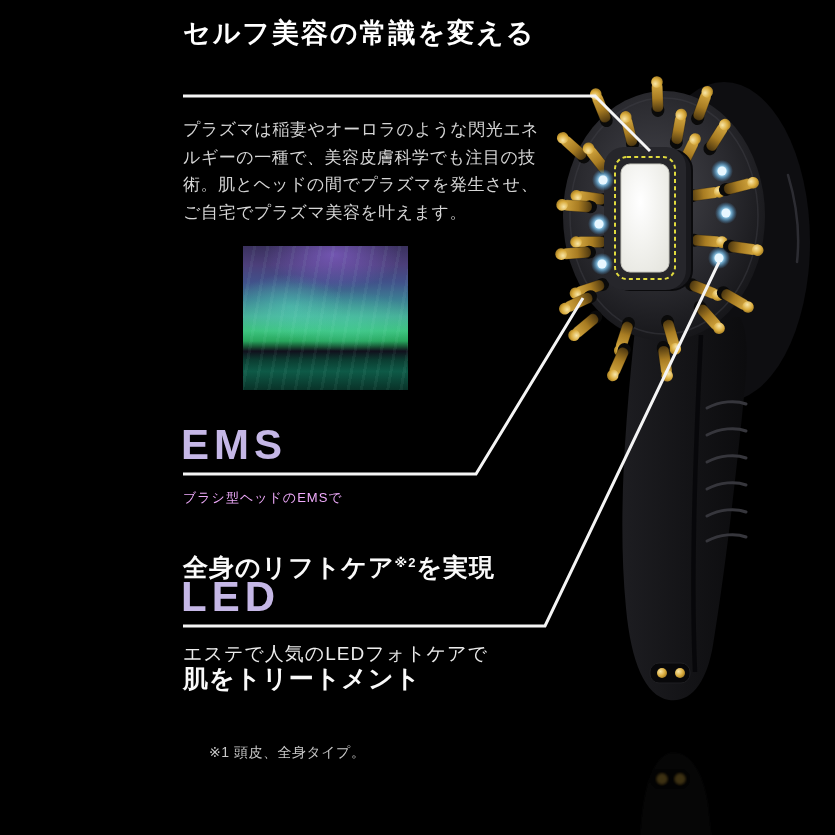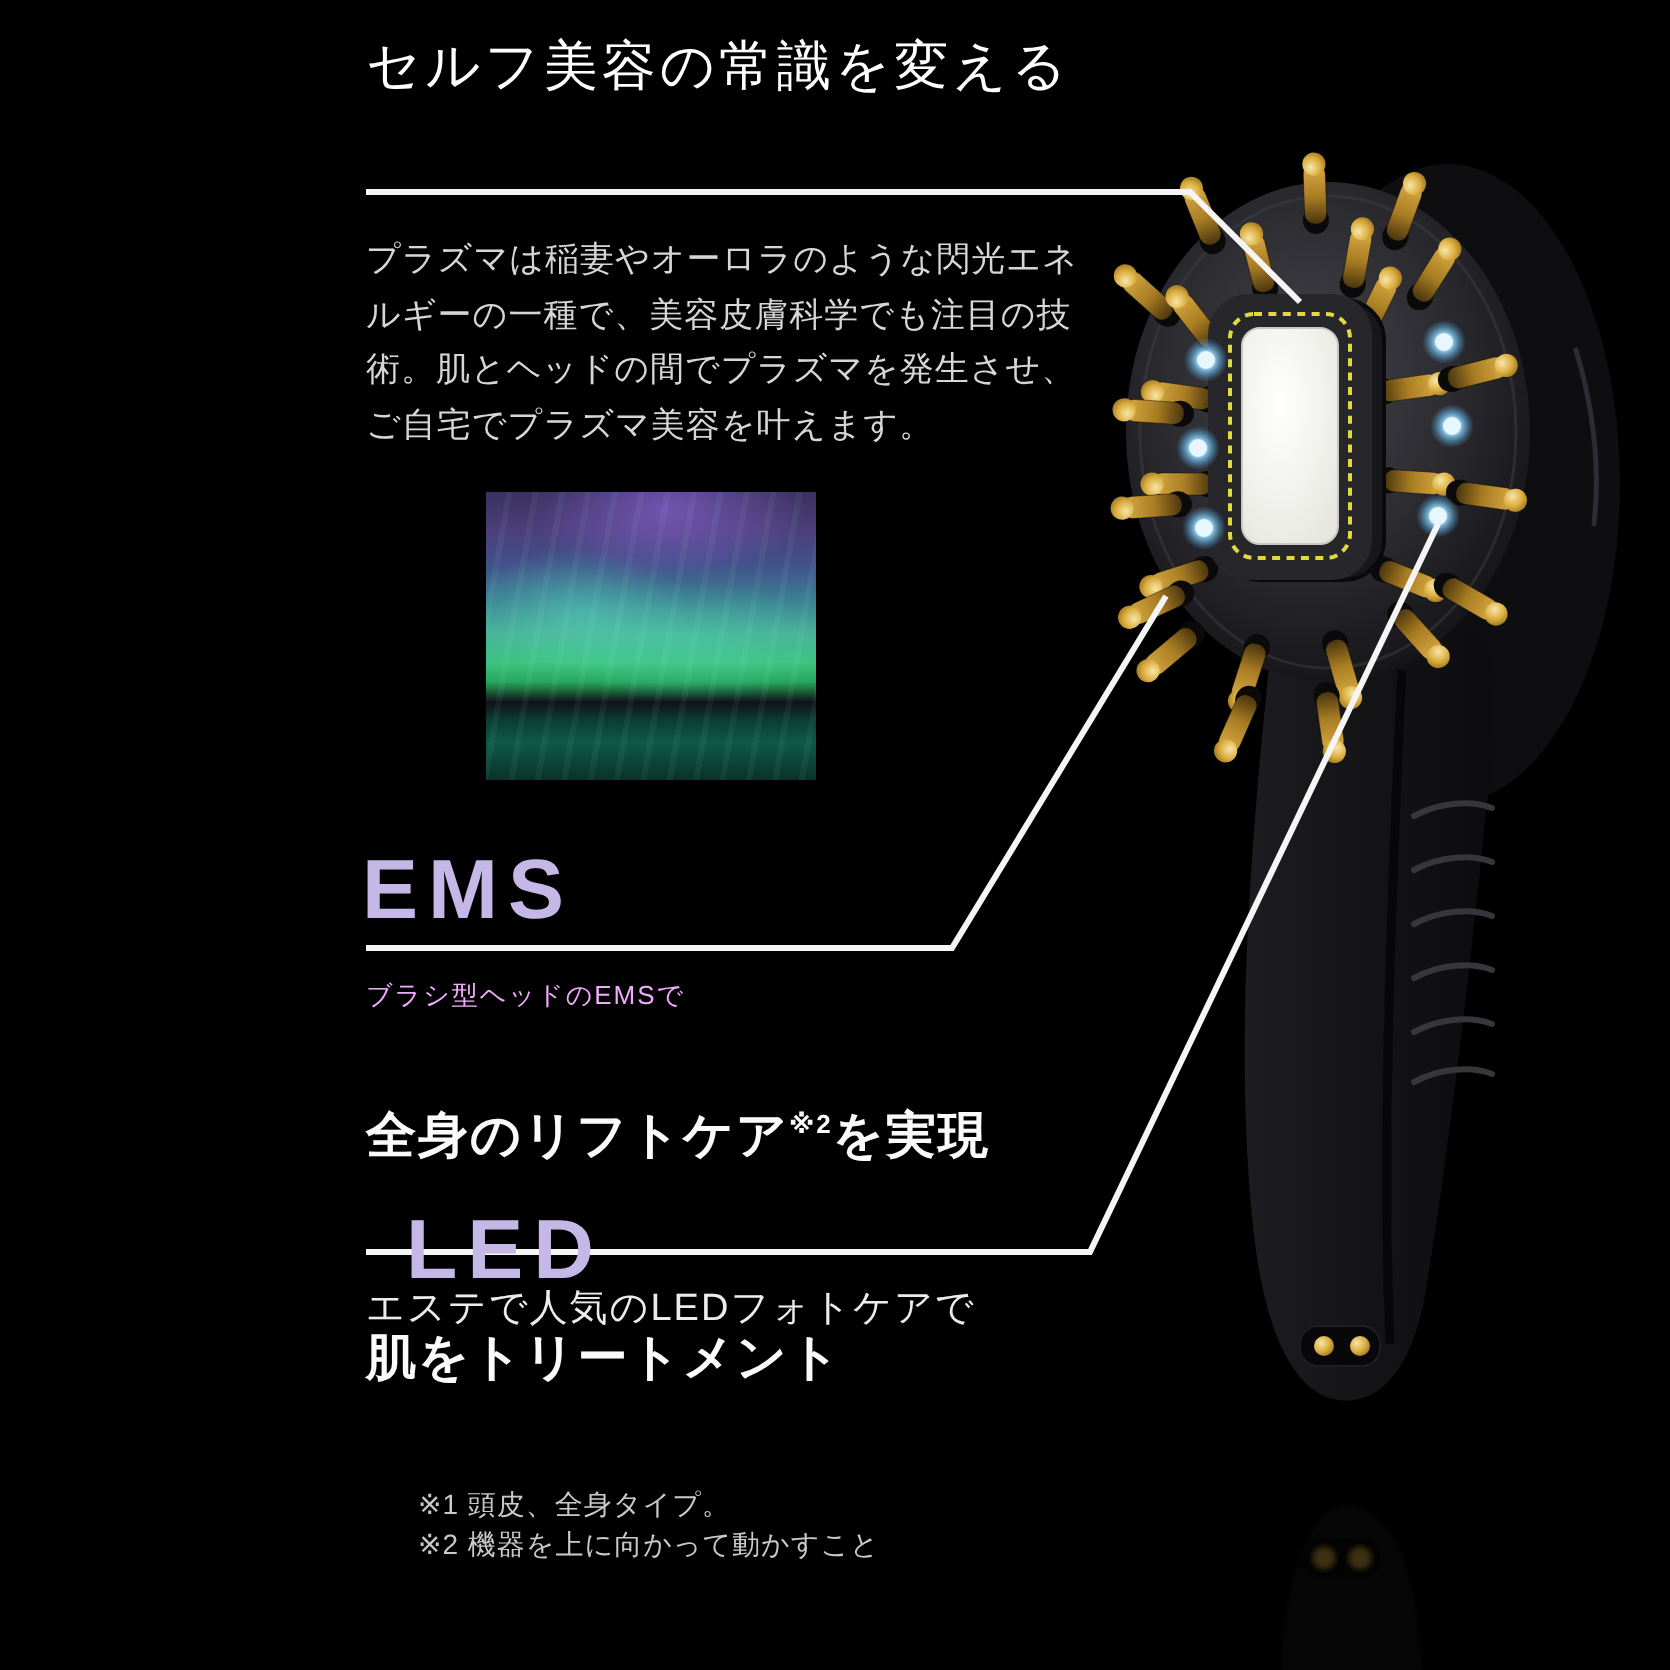--- a/index.html
+++ b/index.html
@@ -7,21 +7,21 @@
     width:835px;height:835px;position:relative;overflow:hidden;
     background:#000;color:#fff;
     font-family:"Liberation Sans","DejaVu Sans",sans-serif;
   }
   .abs{position:absolute;}
 
   
   #hero{left:183px;top:14px;}
   .hero-l1{font-size:27px;font-weight:bold;letter-spacing:1px;line-height:1.4;white-space:nowrap;}
   .hero-hl{font-size:38px;color:var(--highlight,#c9b3e8);letter-spacing:2px;}
-  .hero-l2{font-size:27px;font-weight:normal;letter-spacing:2px;margin-top:1px;white-space:nowrap;}
+  .hero-l2{font-size:27px;font-weight:bold;letter-spacing:2px;margin-top:1px;white-space:nowrap;}
 
   
   #body-text{left:183px;top:116px;font-size:17px;line-height:27.5px;color:#d6d6d6;letter-spacing:0.5px;}
   #body-text div{white-space:nowrap;}
 
   
   #aurora{
     left:243px;top:246px;width:165px;height:144px;
     background:
       repeating-linear-gradient(100deg, rgba(255,255,255,0) 0 10px, rgba(185,255,235,0.05) 10px 13px),
@@ -30,21 +30,21 @@
       radial-gradient(55% 28% at 62% 52%, rgba(80,210,175,.40), rgba(0,0,0,0) 75%),
       linear-gradient(180deg,#3a315e 0%,#4c3f7a 13%,#41518a 25%,#3c7e93 37%,#47b098 49%,#3dc47f 59%,#28a65d 66%,#175233 70%,#11101c 73%,#0b3c31 79%,#0e5a47 87%,#093228 100%);
   }
 
   
   .sec-heading{font-size:42px;font-weight:bold;color:var(--heading,#c5b7e6);letter-spacing:5px;line-height:1;white-space:nowrap;}
   #ems-heading{left:181px;top:424px;text-align:right;}
   #ems-line1{left:183px;top:489px;font-size:13px;color:#f0abfc;letter-spacing:1px;white-space:nowrap;}
   #ems-line2{left:183px;top:510px;font-size:25px;font-weight:bold;letter-spacing:1px;color:#fafafa;white-space:nowrap;margin-top:41px;}
   #ems-line2 sup,#led-line2 sup{font-size:13px;font-weight:bold;}
-  #led-heading{left:181px;top:604px;margin-left:22px;}
+  #led-heading{left:181px;top:576px;}
   #led-line1{left:183px;top:641px;font-size:19px;color:#ececec;letter-spacing:1px;white-space:nowrap;}
   #led-line2{left:183px;top:662px;font-size:25px;font-weight:bold;letter-spacing:1px;color:#fafafa;white-space:nowrap;}
 
   
   #footnotes{left:183px;top:743px;font-size:14px;line-height:19.5px;color:#c9c9c9;letter-spacing:0.5px;margin-left:26px;}
   #footnotes div{white-space:nowrap;}
   .fn-indent{margin-left:30px;}
 
   
   #art{left:0;top:0;}
@@ -304,14 +304,13 @@
 <div id="ems-heading" class="abs sec-heading">EMS</div>
 <div id="ems-line1" class="abs">ブラシ型ヘッドのEMSで</div>
 <div id="ems-line2" class="abs"><span>全身のリフトケア</span><sup>※2</sup><span>を実現</span></div>
 
 <div id="led-heading" class="abs sec-heading">LED</div>
 <div id="led-line1" class="abs">エステで人気のLEDフォトケアで</div>
 <div id="led-line2" class="abs"><span>肌をトリートメント</span><sup></sup><span></span></div>
 
 <div id="footnotes" class="abs">
   <div>※1 頭皮、全身タイプ。</div>
-  <div>※2 機器を上に向かって動かすこと</div>
 </div>
 
 </body></html>

